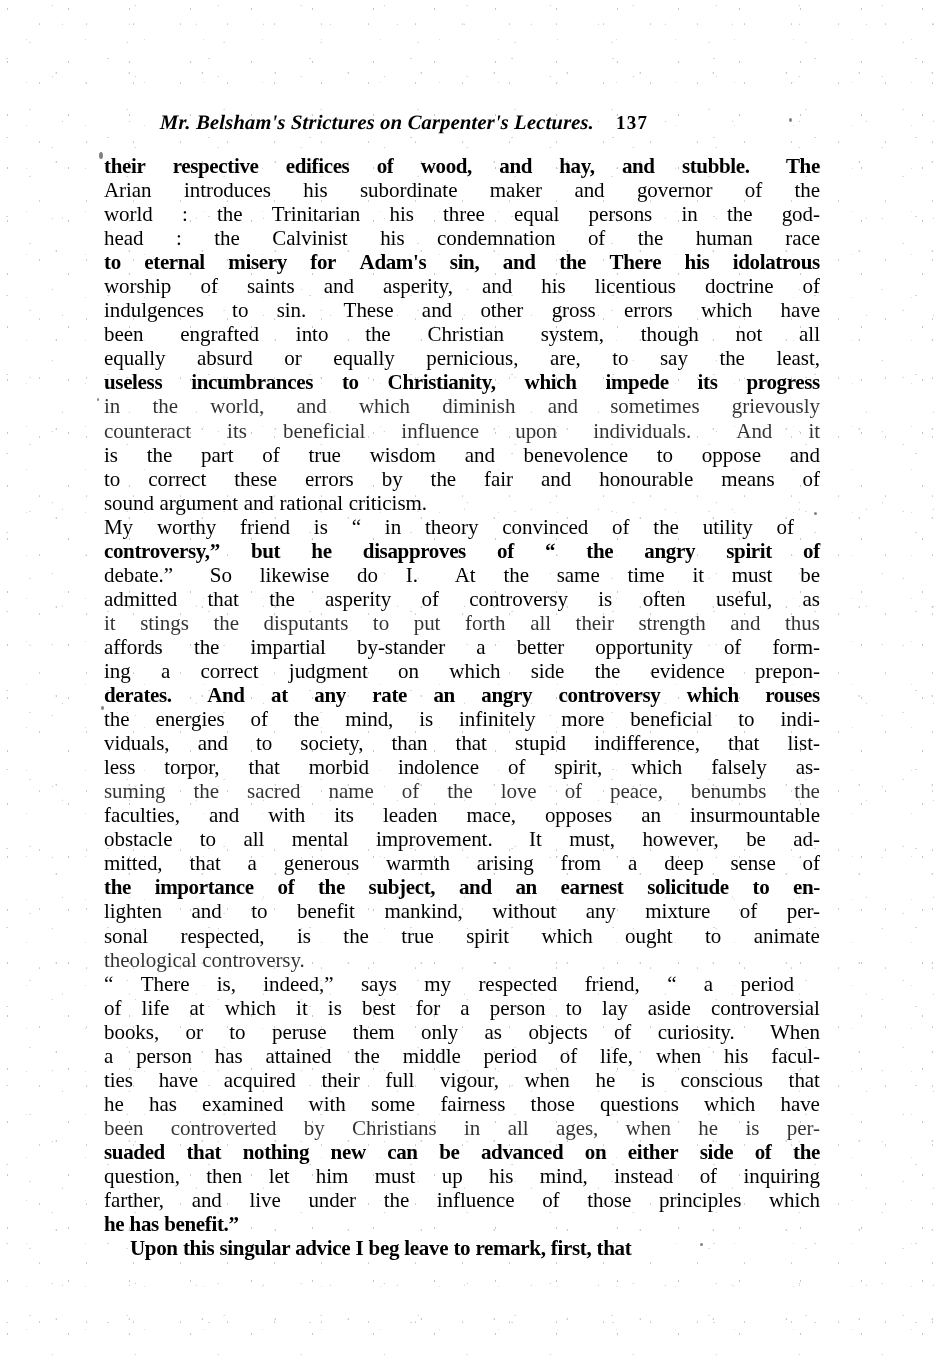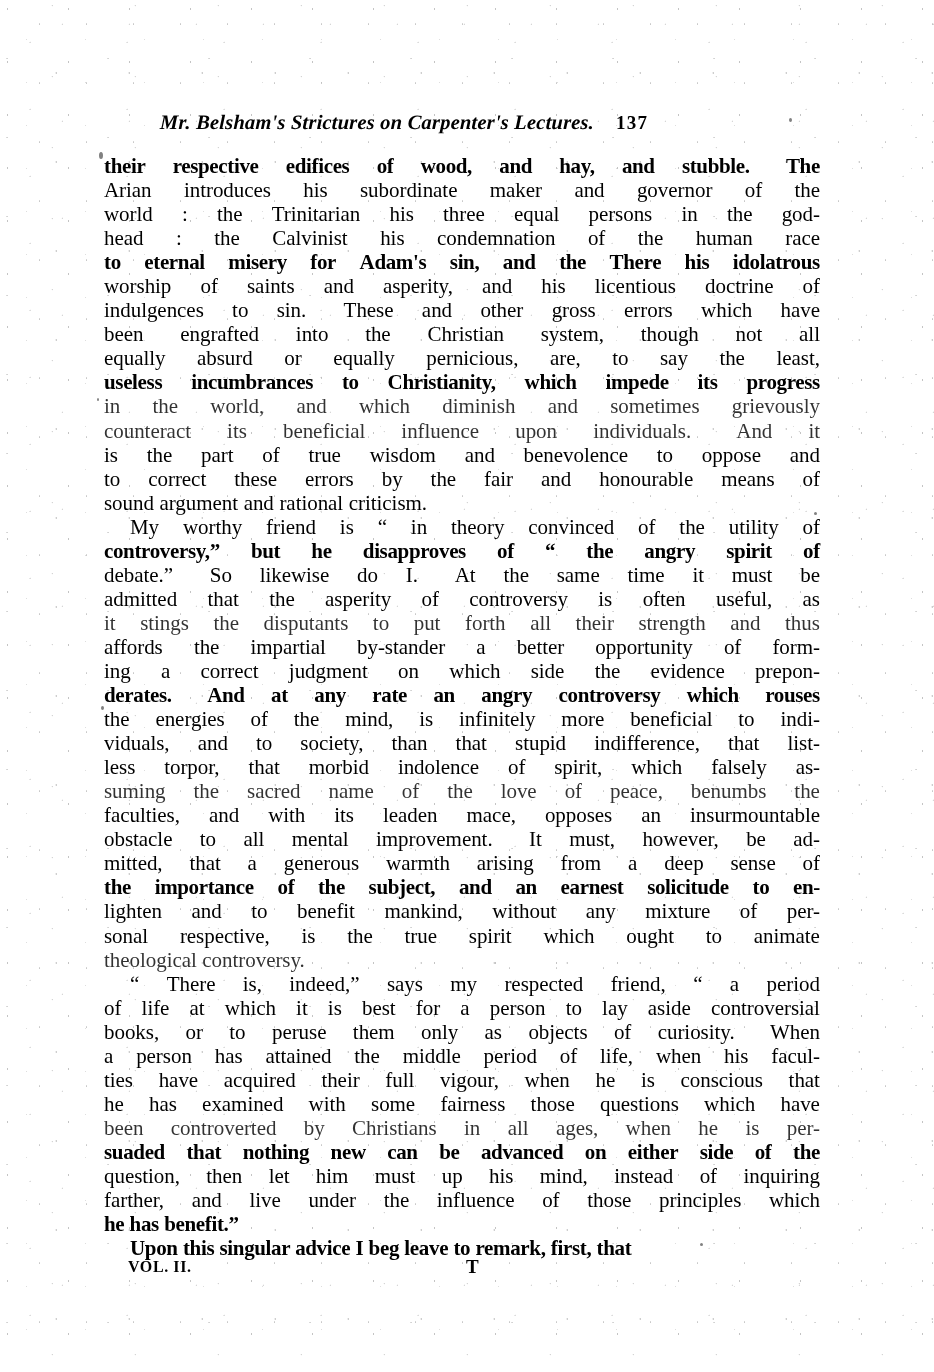--- a/index.html
+++ b/index.html
@@ -107,21 +107,20 @@
   
   .ln.j {
     display: flex;
     justify-content: space-between;
     width: 100%;
   }
   .ln.last { display: block; }
   .ln.first-indent { padding-left: 26px; }
   .ln.j.first-indent {
     width: calc(100% - 26px);
-    margin-left: 26px;
     padding-left: 0;
   }
 
   
   .ink-heavy  { font-weight: bold; letter-spacing: -.35px; }
   .ink-light  { opacity: .80; }
 
   
   .foot-line {
     position: absolute;
@@ -544,21 +543,21 @@
             <span class="w">benefit</span>
             <span class="w">mankind,</span>
             <span class="w">without</span>
             <span class="w">any</span>
             <span class="w">mixture</span>
             <span class="w">of</span>
             <span class="w">per-</span>
           </span>
           <span class="ln j">
             <span class="w">sonal</span>
-            <span class="w">respective,</span>
+            <span class="w">respected,</span>
             <span class="w">is</span>
             <span class="w">the</span>
             <span class="w">true</span>
             <span class="w">spirit</span>
             <span class="w">which</span>
             <span class="w">ought</span>
             <span class="w">to</span>
             <span class="w">animate</span>
           </span>
           <span class="ln last ink-light">theological controversy.</span>
@@ -699,24 +698,20 @@
           </span>
           <span class="ln last ink-heavy">he has benefit.”</span>
         </p>
         <p class="para indent" style="text-indent: 0px;">
           <span class="ln last first-indent ink-heavy">Upon this singular advice I beg leave to remark, first, that</span>
         </p>
       </div>
 
   </div>
 
-  <div class="foot-line">
-    <span class="vol-mark">VOL. II.</span>
-    <span class="sig-mark">T</span>
-  </div>
 
   <span class="edge-fleck" style="left:99px;  top:152px; width:4px; height:7px;"></span>
   <span class="edge-fleck" style="left:101px; top:706px; width:3px; height:4px;"></span>
   <span class="edge-fleck" style="left:97px;  top:398px; width:2px; height:3px;"></span>
   <span class="edge-fleck" style="left:814px; top:512px; width:3px; height:3px;"></span>
   <span class="edge-fleck" style="left:789px; top:118px; width:3px; height:4px;"></span>
   <span class="edge-fleck" style="left:700px; top:1243px; width:3px; height:3px;"></span>
 
   <div class="scan-grain"></div>
 </div>

